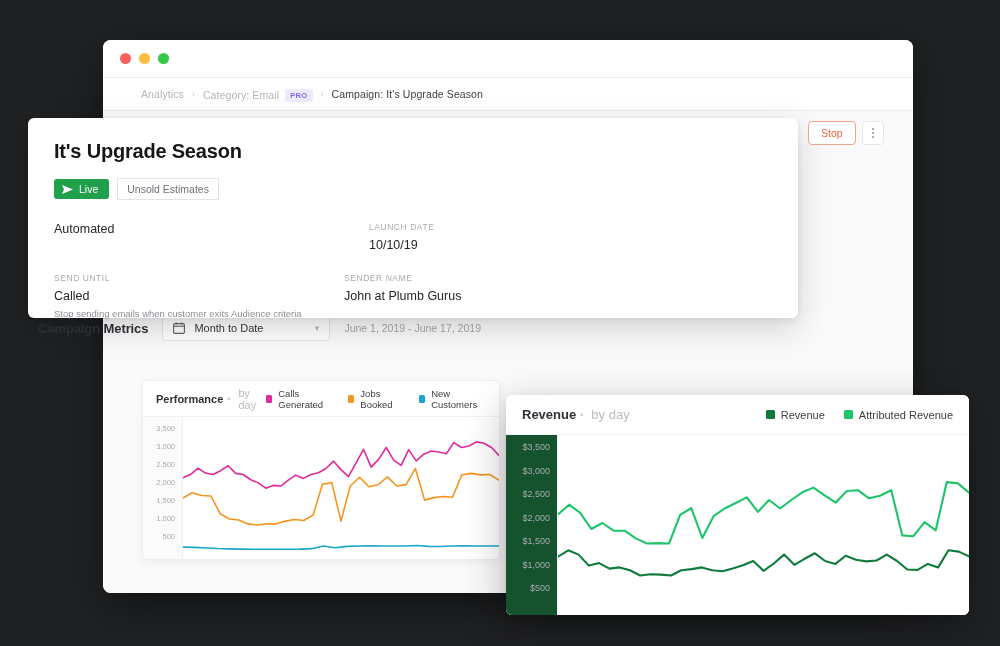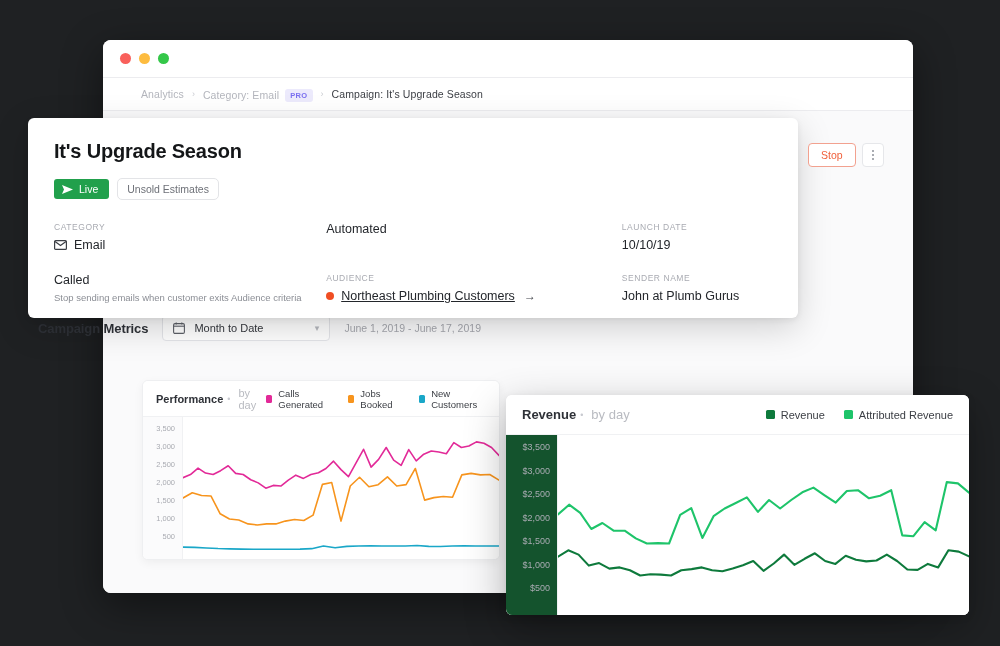--- a/index.html
+++ b/index.html
@@ -41,21 +41,21 @@
   .pro-badge {
     display: inline-block; margin-left: 6px;
     background: #eceafc; color: #7a6ff0;
     font-size: 7.5px; font-weight: bold; letter-spacing: .4px;
     padding: 2px 5px 2px 5px; border-radius: 3px; vertical-align: 1px;
   }
   .page-body { background: #fafafb; height: 482px; position: relative; }
 
   
   .actions {
-    position: absolute; left: 808px; top: 143px;
+    position: absolute; left: 808px; top: 121px;
     display: flex; align-items: center; gap: 6px; z-index: 8;
   }
   .stop-btn {
     background: #fff; border: 1px solid #f2a18f;
     color: #f0613c; font-size: 10.5px;
     padding: 5px 12px; border-radius: 4px; cursor: pointer;
   }
   .kebab-btn {
     width: 22px; height: 24px; background: #fff;
     border: 1px solid #e6e7ea; border-radius: 4px;
@@ -75,21 +75,21 @@
   .camp-title { font-size: 20px; color: #141618; font-weight: 600; letter-spacing: -.2px; }
   .badge-row { display: flex; gap: 8px; margin-top: 15px; align-items: center; }
   .live-badge {
     background: #21a04c; color: #fff; font-size: 10.5px;
     padding: 4px 11px 4px 8px; border-radius: 3px;
     display: flex; align-items: center; gap: 6px;
   }
   .send-ico { display:block; }
   .tag-badge {
     border: 1px solid #e3e4e7; color: #6e7178; font-size: 10.5px;
-    padding: 4px 9px; border-radius: 5px; background: #fff;
+    padding: 4px 9px; border-radius: 0; background: #fff;
   }
   .fields { margin-top: 22px; position: relative; }
   .frow { display: flex; margin-bottom: 21px; }
   .fcol { }
   .fcol.c1 { width: 290px; }
   .fcol.c2 { width: 315px; }
   .fcol.c3 { width: 160px; }
   .flabel {
     font-size: 8.5px; color: #a9abb2; letter-spacing: .55px;
     text-transform: uppercase; margin-bottom: 6px;
@@ -203,51 +203,34 @@
         <svg class="send-ico" width="11" height="9" viewBox="0 0 11 9">
           <path d="M0 0 L11 4.5 L0 9 L2 4.5 Z" fill="#ffffff"></path>
         </svg>
         <span>Live</span>
       </div>
       <div class="tag-badge">Unsold Estimates</div>
     </div>
 
     <div class="fields">
       <div class="frow">
-        <div class="fcol c1">
-          <div class="flabel">CATEGORY</div>
-          <div class="fvalue">
-            <svg width="13" height="10" viewBox="0 0 13 10">
-              <rect x="0.6" y="0.6" width="11.8" height="8.8" rx="1" fill="none" stroke="#3c3f45" stroke-width="1.2"></rect>
-              <path d="M1 1.4 L6.5 5.6 L12 1.4" fill="none" stroke="#3c3f45" stroke-width="1.2"></path>
-            </svg>
-            <span>Email</span>
-          </div>
-        </div>
         <div class="fcol c2">
           <div class="fvalue">Automated</div>
         </div>
         <div class="fcol c3">
           <div class="flabel">LAUNCH DATE</div>
           <div class="fvalue">10/10/19</div>
         </div>
       </div>
 
       <div class="frow">
         <div class="fcol c1">
+          <div class="flabel">SEND UNTIL</div>
           <div class="fvalue">Called</div>
           <div class="fsub">Stop sending emails when customer exits Audience criteria</div>
-        </div>
-        <div class="fcol c2">
-          <div class="flabel">AUDIENCE</div>
-          <div class="fvalue">
-            <span class="aud-dot"></span>
-            <span class="aud-link">Northeast Plumbing Customers</span>
-            <span class="arrow-r">→</span>
-          </div>
         </div>
         <div class="fcol c3">
           <div class="flabel">SENDER NAME</div>
           <div class="fvalue">John at Plumb Gurus</div>
         </div>
       </div>
     </div>
   </div>
 
   <div class="metrics-bar">

